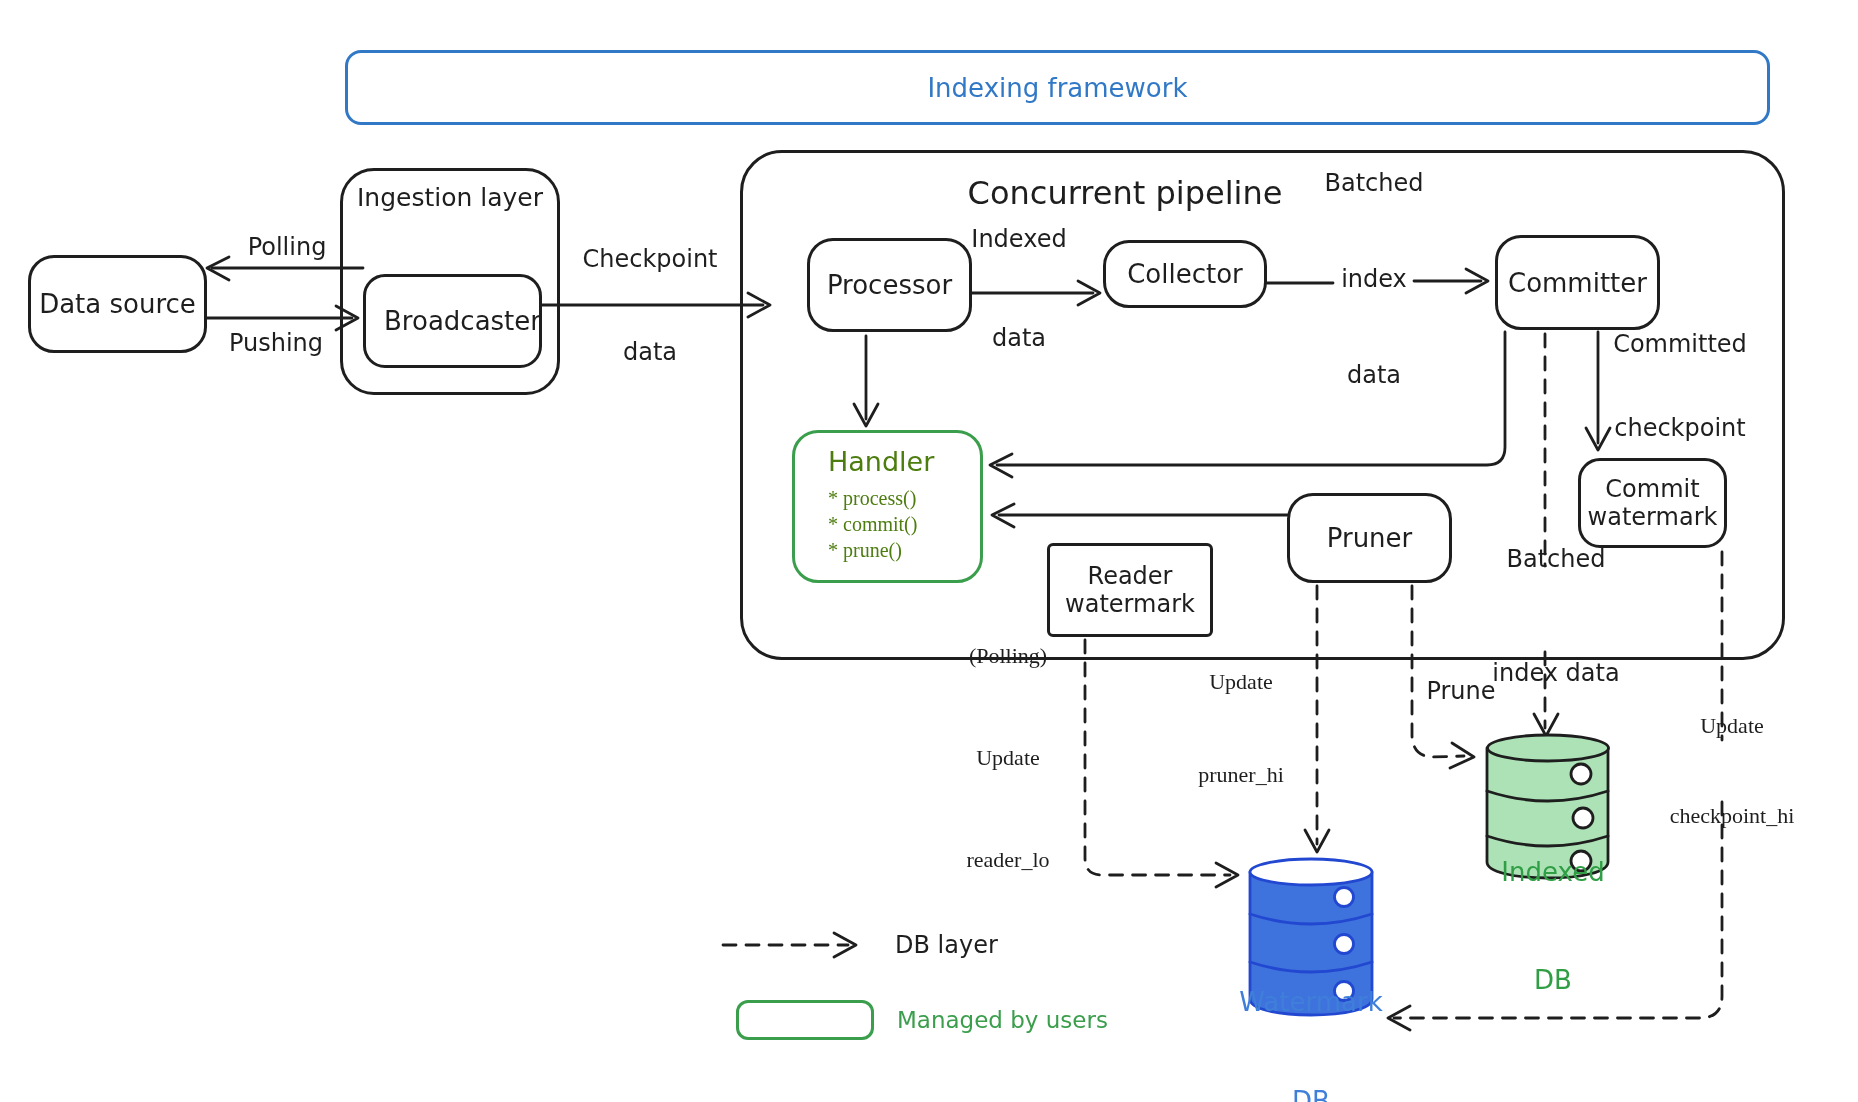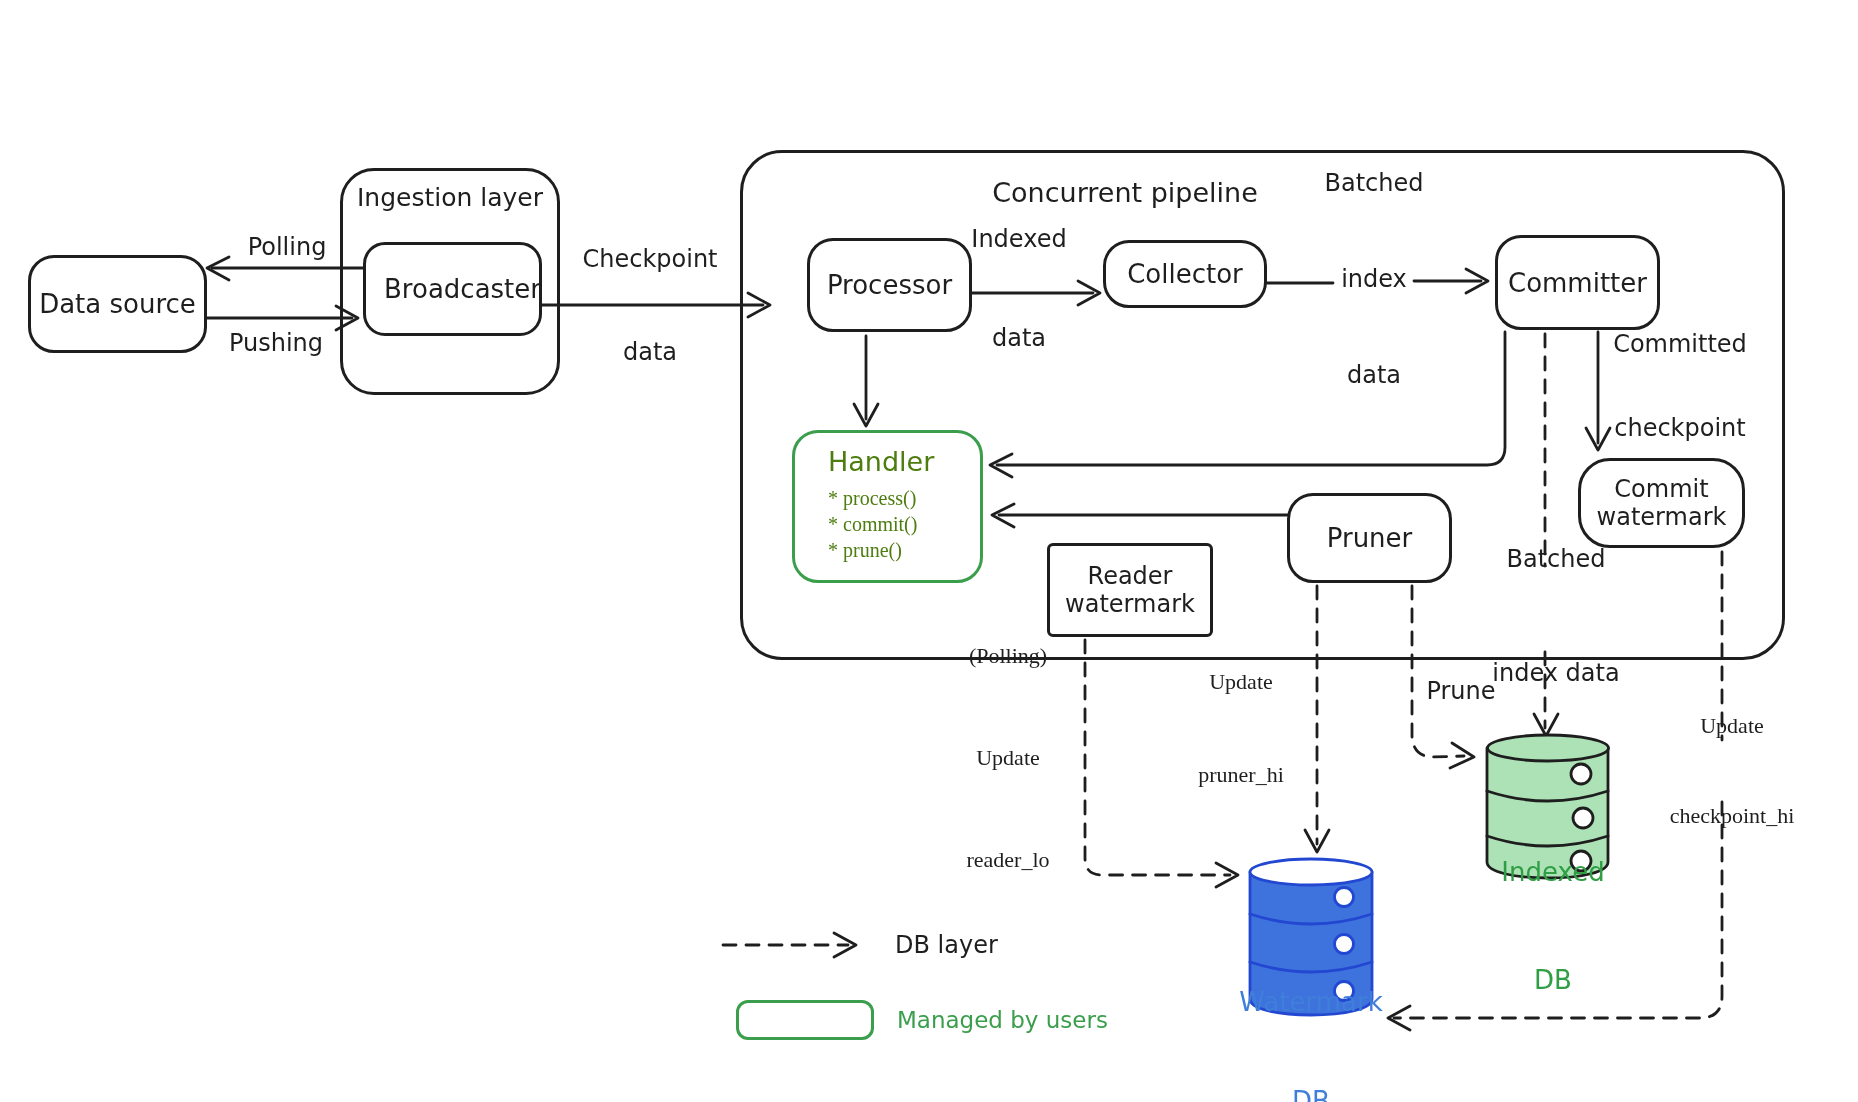--- a/index.html
+++ b/index.html
@@ -31,27 +31,30 @@
   .lbl.green{color:#2f9e44;font-size:26px;line-height:36px;}
   .lbl.legend-green{color:#3a9e4c;font-size:23px;}
   .lbl .ln{display:block;}
   .legend-swatch{position:absolute;z-index:2;background:#fff;border:3px solid #3a9e4c;border-radius:12px;box-sizing:border-box;}
 </style>
 </head>
 <body>
 
 <div class="canvas">
 
+  <div class="container framework" style="left:345px;top:50px;width:1425px;height:75px;">
+    <span class="ttl">Indexing framework</span>
+  </div>
 
   <div class="container ingestion" style="left:340px;top:168px;width:220px;height:227px;">
     <span class="ttl">Ingestion layer</span>
   </div>
 
   <div class="container pipeline" style="left:740px;top:150px;width:1045px;height:510px;"></div>
-  <div class="lbl" style="left:1125px;top:193px;font-size:27px;text-align:right;">Concurrent pipeline</div>
+  <div class="lbl" style="left:1125px;top:193px;font-size:32px;text-align:right;">Concurrent pipeline</div>
 
   <svg class="overlay" width="1858" height="1102" viewBox="0 0 1858 1102" fill="none" stroke="#1e1e1e" stroke-width="2.8" stroke-linecap="round" stroke-linejoin="round">
 
     <g>
       <path d="M363,268 L212,268"></path>
         <path d="M229,257 L207,268 L229,280"></path>
     </g>
     <g>
       <path d="M207,318 L352,318"></path>
         <path d="M336,306 L358,318 L336,330"></path>
@@ -136,37 +139,37 @@
       <circle cx="1581" cy="774" r="10" fill="#ffffff" stroke="#1e1e1e"></circle>
       <circle cx="1583" cy="818" r="10" fill="#ffffff" stroke="#1e1e1e"></circle>
       <circle cx="1581" cy="861" r="10" fill="#ffffff" stroke="#1e1e1e"></circle>
     </g>
   </svg>
 
   <div class="node" style="left:28px;top:255px;width:179px;height:98px;justify-content:center;">
     <span>Data source</span>
   </div>
 
-  <div class="node" style="left:363px;top:242px;width:179px;height:94px;border-radius:22px;padding-left:20px;">
+  <div class="node" style="left:363px;top:274px;width:179px;height:94px;border-radius:22px;padding-left:20px;">
     <span>Broadcaster</span>
   </div>
 
   <div class="node" style="left:783px;top:238px;width:165px;height:94px;margin-left:24px;">
     <span>Processor</span>
   </div>
 
   <div class="node" style="left:1103px;top:240px;width:164px;height:68px;">
     <span>Collector</span>
   </div>
 
   <div class="node" style="left:1495px;top:235px;width:165px;height:95px;">
     <span>Committer</span>
   </div>
 
-  <div class="node small" style="left:1578px;top:458px;width:167px;height:90px;border-radius:32px;">
+  <div class="node small" style="left:1578px;top:458px;width:149px;height:90px;border-radius:22px;">
     <span class="ln">Commit</span>
     <span class="ln">watermark</span>
   </div>
 
   <div class="node small" style="left:1047px;top:543px;width:166px;height:94px;">
     <span class="ln">Reader</span>
     <span class="ln">watermark</span>
   </div>
 
   <div class="node" style="left:1287px;top:493px;width:165px;height:90px;">

